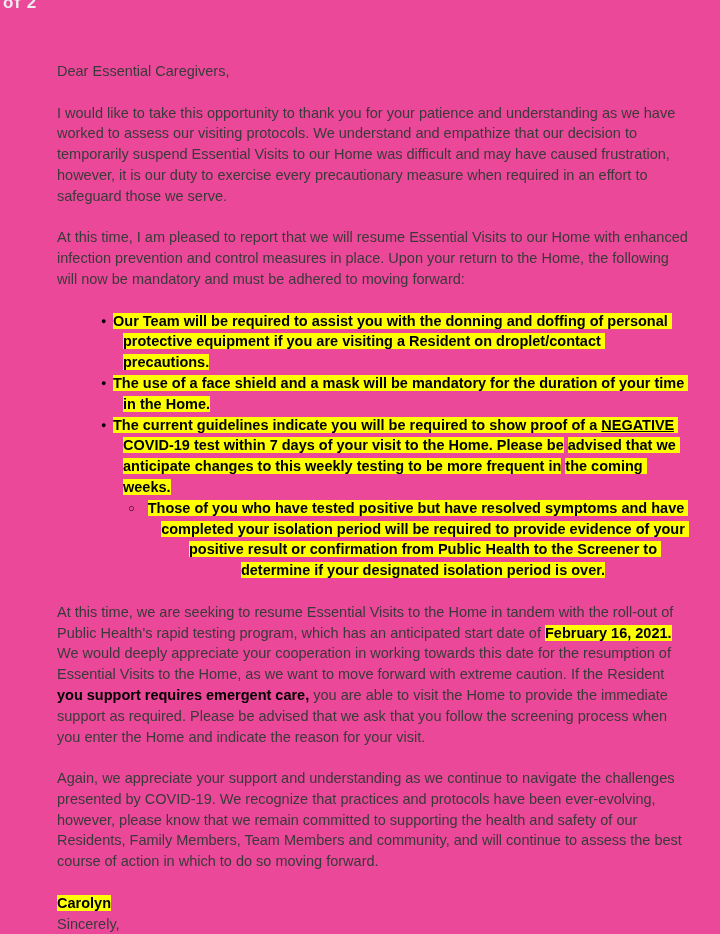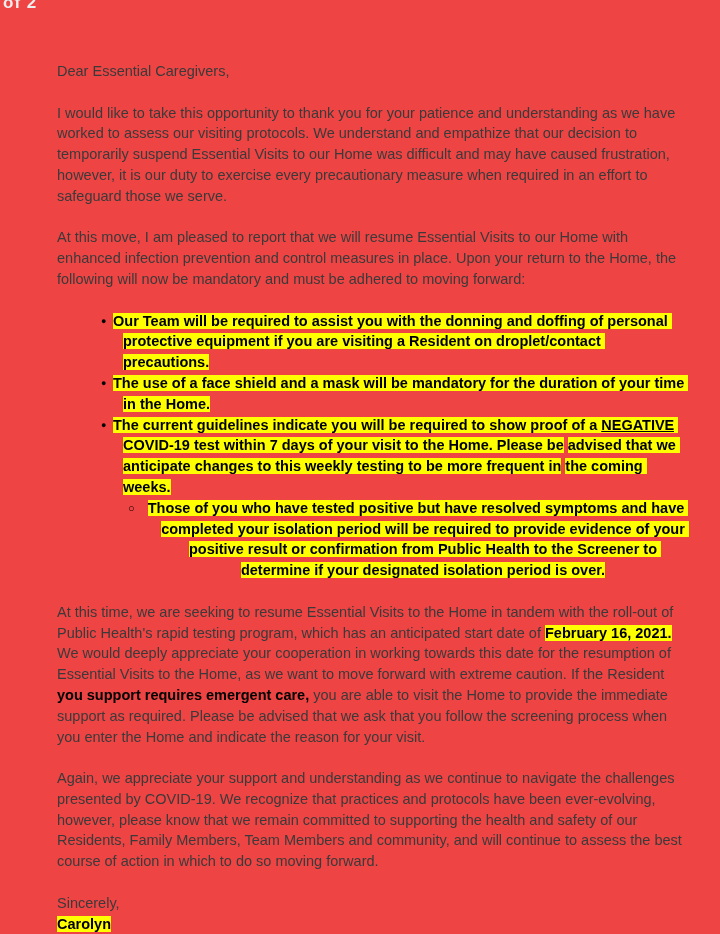--- a/index.html
+++ b/index.html
@@ -1,21 +1,21 @@
 <!DOCTYPE html>
 <html><head>
 <meta charset="utf-8">
 <style>
   html, body { margin: 0; padding: 0; background: #ffffff; }
   body { width: 720px; height: 934px; font-family: "Liberation Sans", sans-serif; }
   .page {
     position: relative;
     width: 720px;
     height: 934px;
-    background: #ef4444;
+    background: #ec4899;
     overflow: hidden;
   }
   .page-overlay {
     position: absolute;
     top: -7px;
     left: 3px;
     font-size: 17px;
     font-weight: 700;
     color: #ededed;
     letter-spacing: 1px;
@@ -79,32 +79,32 @@
 
 <div class="page">
   <div class="page-overlay">of 2</div>
 
   <div class="content">
 
     <p class="block">Dear Essential Caregivers,</p>
 
     <p class="block">I would like to take this opportunity to thank you for your patience and understanding as we have worked to assess our visiting protocols. We understand and empathize that our decision to temporarily suspend Essential Visits to our Home was difficult and may have caused frustration, however, it is our duty to exercise every precautionary measure when required in an effort to safeguard those we serve.</p>
 
-    <p class="block">At this move, I am pleased to report that we will resume Essential Visits to our Home with enhanced infection prevention and control measures in place. Upon your return to the Home, the following will now be mandatory and must be adhered to moving forward:</p>
+    <p class="block">At this time, I am pleased to report that we will resume Essential Visits to our Home with enhanced infection prevention and control measures in place. Upon your return to the Home, the following will now be mandatory and must be adhered to moving forward:</p>
 
     <ul class="bullets">
       <li class="lvl1"><span class="seg b hl">Our Team will be required to assist you with the donning and doffing of personal protective equipment if you are visiting a Resident on droplet/contact precautions.</span></li>
       <li class="lvl1"><span class="seg b hl">The use of a face shield and a mask will be mandatory for the duration of your time in the Home.</span></li>
       <li class="lvl1"><span class="seg b hl">The current guidelines indicate you will be required to show proof of a </span><span class="seg b hl u">NEGATIVE</span><span class="seg b hl"> COVID-19 test within 7 days of your visit to the Home. Please be</span><span class="seg b"> </span><span class="seg b hl">advised that we anticipate changes to this weekly testing to be more frequent in</span><span class="seg b"> </span><span class="seg b hl">the coming weeks.</span></li>
       <li class="lvl2"><span class="seg b hl">Those of you who have tested positive but have resolved symptoms and have completed your isolation period will be required to provide evidence of your positive result or confirmation from Public Health to the Screener to determine if your designated isolation period is over.</span></li>
     </ul>
 
     <p class="block"><span class="seg">At this time, we are seeking to resume Essential Visits to the Home in tandem with the roll-out of Public Health's rapid testing program, which has an anticipated start date of </span><span class="seg b hl">February 16, 2021.</span><span class="seg"> We would deeply appreciate your cooperation in working towards this date for the resumption of Essential Visits to the Home, as we want to move forward with extreme caution. If the Resident </span><span class="seg b">you support requires emergent care,</span><span class="seg"> you are able to visit the Home to provide the immediate support as required. Please be advised that we ask that you follow the screening process when you enter the Home and indicate the reason for your visit.</span></p>
 
     <p class="block">Again, we appreciate your support and understanding as we continue to navigate the challenges presented by COVID-19. We recognize that practices and protocols have been ever-evolving, however, please know that we remain committed to supporting the health and safety of our Residents, Family Members, Team Members and community, and will continue to assess the best course of action in which to do so moving forward.</p>
 
     <div class="closing-block">
+      <p><span class="seg b hl">Carolyn</span></p>
       <p>Sincerely,</p>
-      <p><span class="seg b hl">Carolyn</span></p>
     </div>
 
   </div>
 </div>
 
 </body></html>

